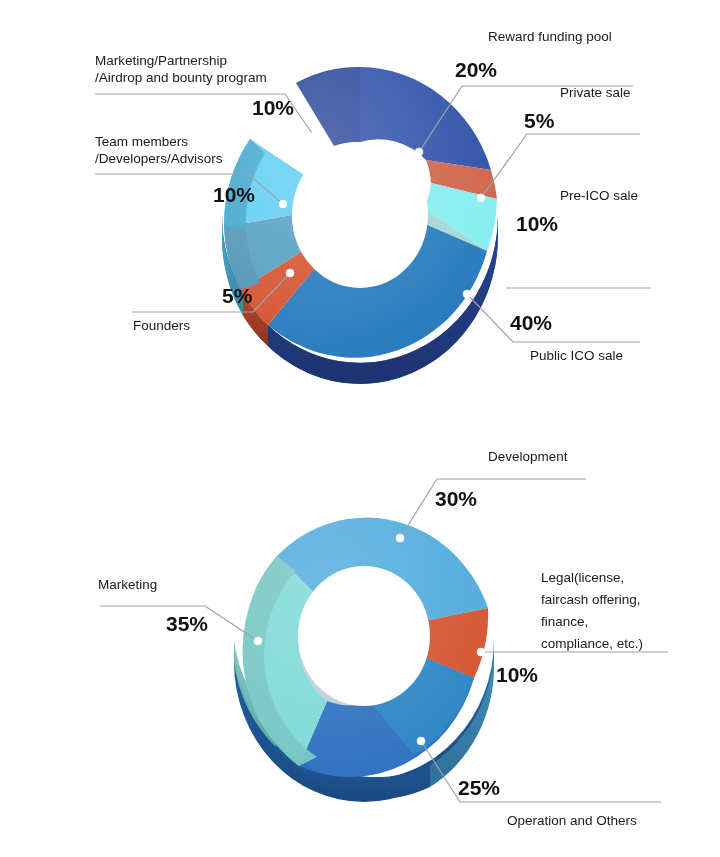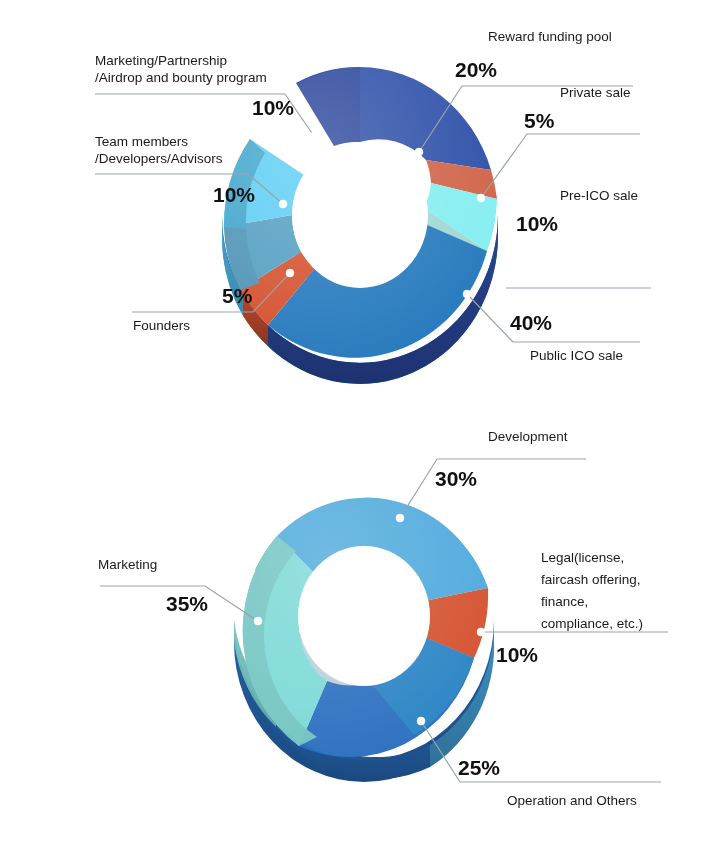--- a/index.html
+++ b/index.html
@@ -5,21 +5,21 @@
   html,body{margin:0;padding:0;background:#ffffff;}
   body{
     width:720px;height:857px;
     font-family:"Liberation Sans","DejaVu Sans",sans-serif;
     color:#1c1c1c;
     overflow:hidden;
     position:relative;
   }
   .chart-block{position:absolute;left:0;width:612px;text-decoration:underline;}
   #chart-top{top:0;height:430px;}
-  #chart-bottom{top:410px;height:427px;}
+  #chart-bottom{top:430px;height:427px;}
   svg{display:block;}
   .leader{stroke:#9aa3ab;stroke-width:1.2;fill:none;}
   .dot{fill:#ffffff;stroke:#ffffff;stroke-width:0.5;}
   .cat-label{
     font-family:"Liberation Sans","DejaVu Sans",sans-serif;
     font-size:13.5px;fill:#1a1a1a;font-weight:400;
   }
   .pct-label{
     font-family:"Liberation Sans","DejaVu Sans",sans-serif;
     font-size:21px;fill:#111111;font-weight:700;

